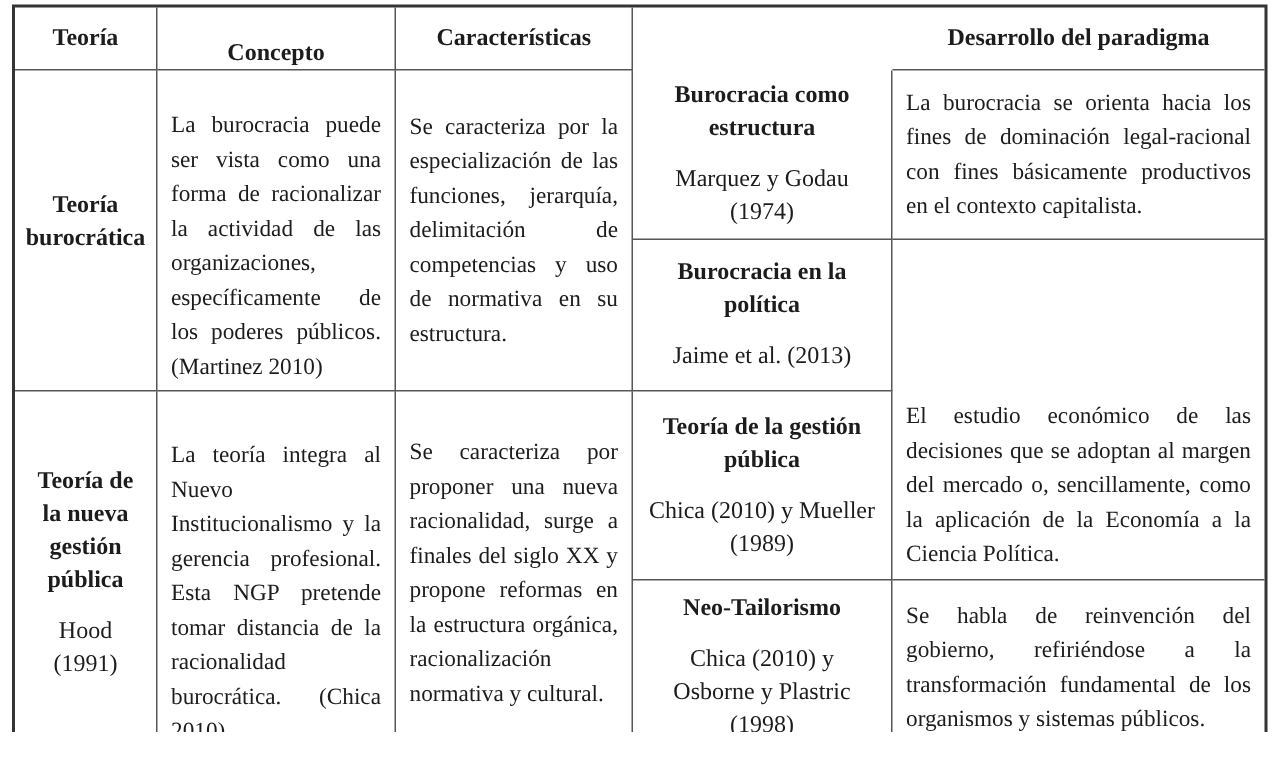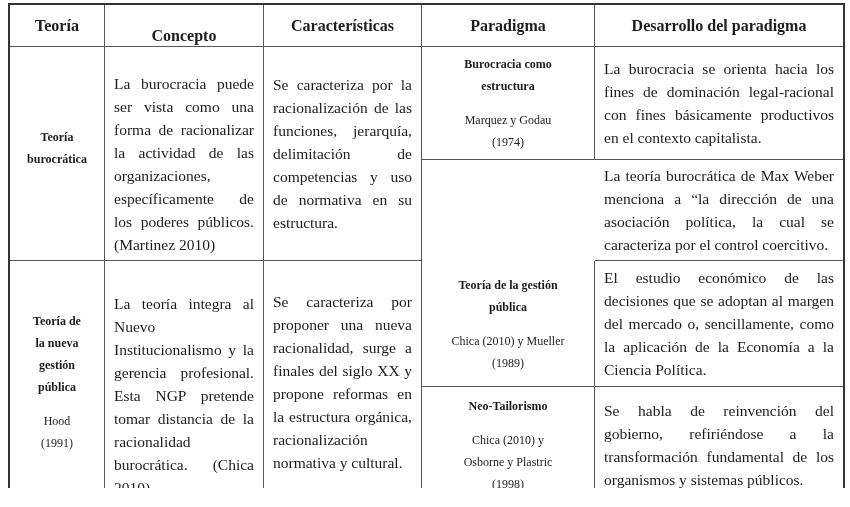--- a/index.html
+++ b/index.html
@@ -48,21 +48,21 @@
 
   .hdr {
     font-weight: 700;
     font-size: 16px;
     text-align: center;
     line-height: 20px;
   }
 
   .center-cell {
     text-align: center;
-    font-size: 12px;
+    font-size: 16px;
     line-height: 22px;
     white-space: pre-line;
     padding: 2px 4px;
   }
   .block-title { font-weight: 700; margin-bottom: 12px; white-space: pre-line; }
   .block-sub   { white-space: pre-line; }
 
   .text-cell { align-items: stretch; padding: 4px 9px; }
   .text-cell .cell-text {
     font-size: 15.5px;
@@ -78,50 +78,49 @@
 
     <div class="cell hdr c1 rh">
       <span>Teoría</span>
     </div>
     <div class="cell hdr c2 rh">
       <span>Concepto</span>
     </div>
     <div class="cell hdr c3 rh">
       <span>Características</span>
     </div>
-    <div class="cell hdr c4 rh">
-      <span>Paradigma</span>
-    </div>
     <div class="cell hdr c5 rh no-r">
       <span>Desarrollo del paradigma</span>
     </div>
 
     <div class="cell center-cell c1 r1s">
       <div class="block-title">Teoría
 burocrática</div>
     </div>
     <div class="cell text-cell c2 r1s">
       <div class="cell-text">La burocracia puede ser vista como una forma de racionalizar la actividad de las organizaciones, específicamente de los poderes públicos. (Martinez 2010)</div>
     </div>
     <div class="cell text-cell c3 r1s">
-      <div class="cell-text">Se caracteriza por la racionalización de las funciones, jerarquía, delimitación de competencias y uso de normativa en su estructura.</div>
+      <div class="cell-text">Se caracteriza por la especialización de las funciones, jerarquía, delimitación de competencias y uso de normativa en su estructura.</div>
     </div>
 
     <div class="cell center-cell c4 r1a">
       <div class="block-title">Burocracia como
 estructura</div>
       <div class="block-sub">Marquez y Godau
 (1974)</div>
     </div>
     <div class="cell text-cell c5 r1a no-r">
       <div class="cell-text">La burocracia se orienta hacia los fines de dominación legal-racional con fines básicamente productivos en el contexto capitalista.</div>
     </div>
 
-    <div class="cell text-cell c5 r1b no-r">
-      <div class="cell-text">La teoría burocrática de Max Weber menciona a “la dirección de una asociación política, la cual se caracteriza por el control coercitivo.</div>
+    <div class="cell center-cell c4 r1b">
+      <div class="block-title">Burocracia en la
+política</div>
+      <div class="block-sub">Jaime et al. (2013)</div>
     </div>
 
     <div class="cell center-cell c1 r2s no-b">
       <div class="block-title">Teoría de
 la nueva
 gestión
 pública</div>
       <div class="block-sub">Hood
 (1991)</div>
     </div>

